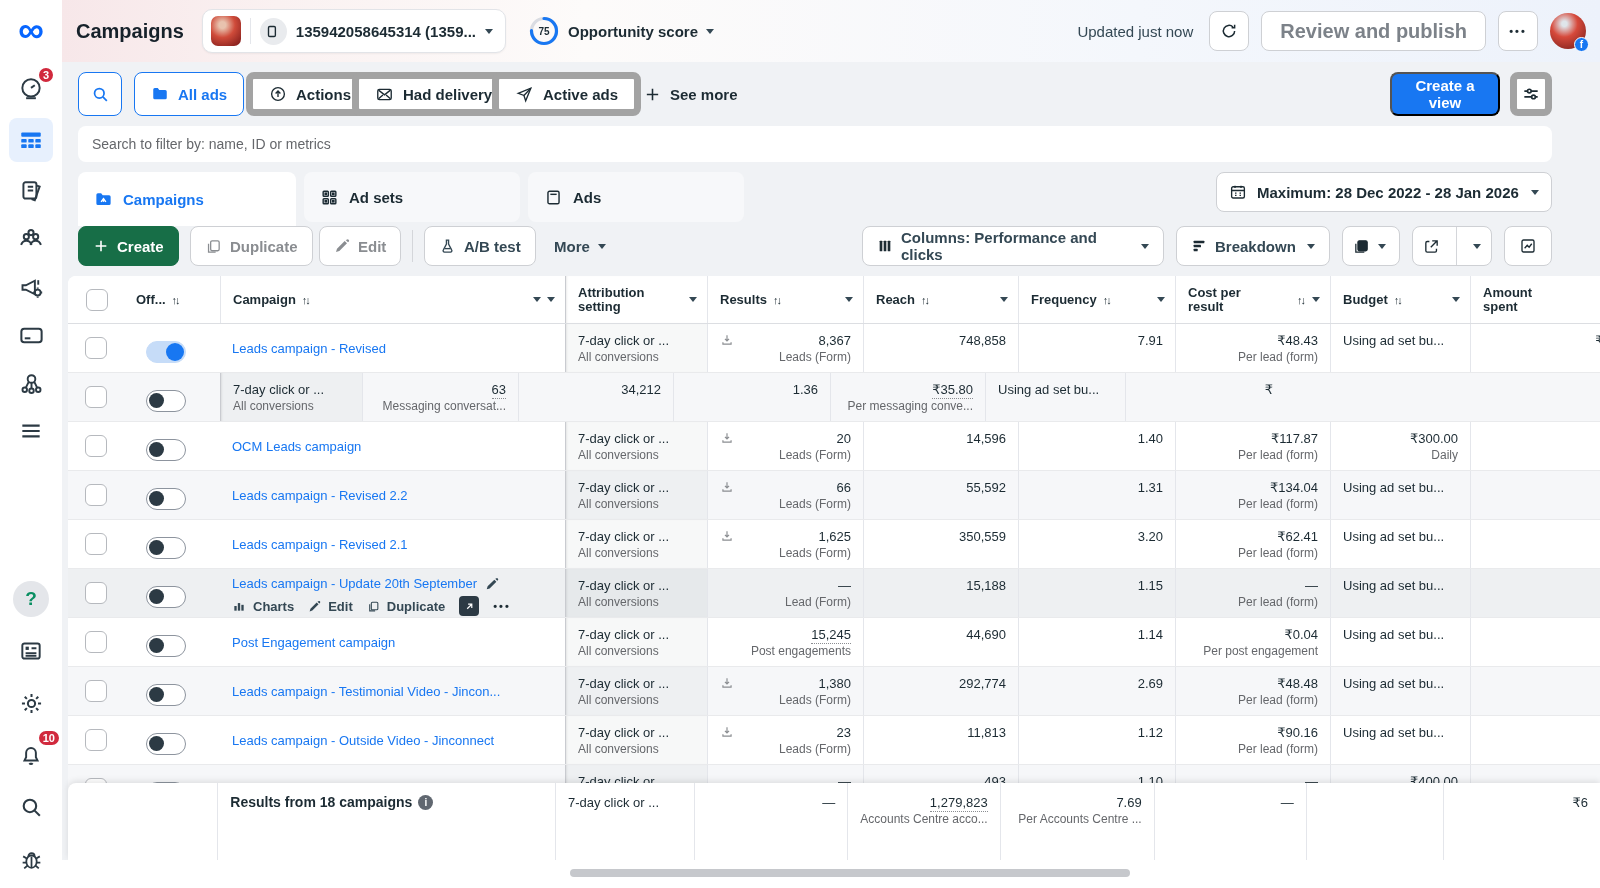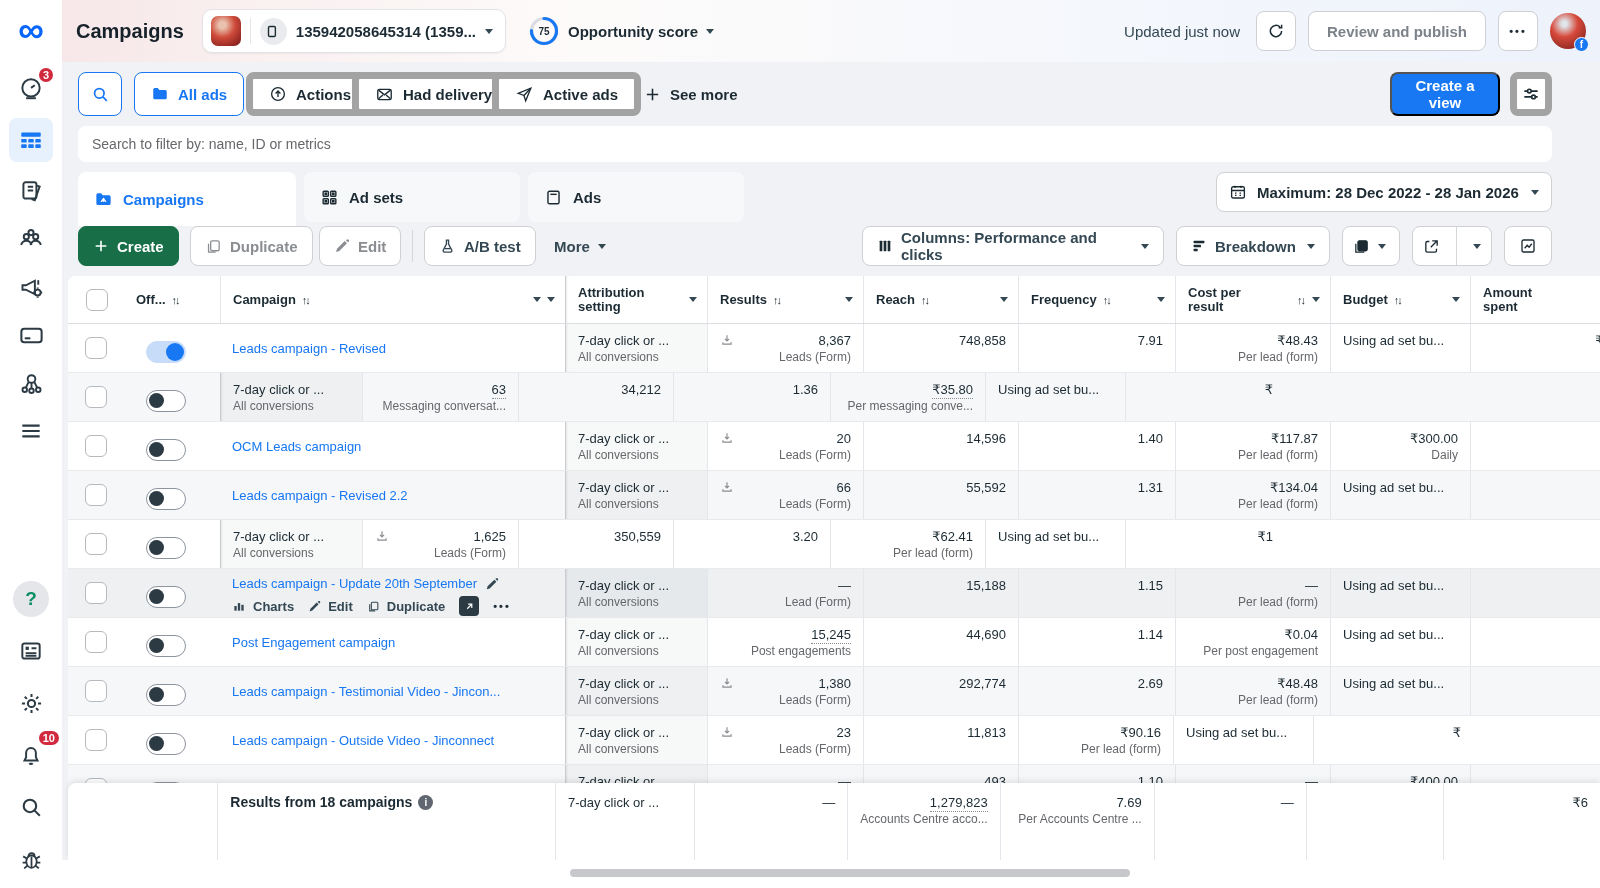--- a/index.html
+++ b/index.html
@@ -23,21 +23,21 @@
   .acct-avatar { width:30px; height:30px; border-radius:7px; background:radial-gradient(circle at 38% 30%,#e8c2ae 12%,#cf4b3a 45%,#8e2420 85%); }
   .acct-sep { width:1px; height:26px; background:#e4e6eb; }
   .acct-chip { width:27px; height:27px; border-radius:50%; background:#e9ebee; display:flex; align-items:center; justify-content:center; color:#1c2b33; }
   .acct-id { font-size:15px; font-weight:600; color:#1c2b33; }
   .opp { margin-left:22px; display:flex; align-items:center; gap:8px; cursor:pointer; }
   .opp-label { font-size:15px; font-weight:600; color:#1c2b33; }
   .ring-num { font-size:10px; font-weight:700; fill:#1c2b33; }
   .tb-right { margin-left:auto; display:flex; align-items:center; gap:12px; padding-right:14px; }
   .updated { font-size:15px; color:#344854; margin-right:4px; }
   .sq-btn { height:40px; min-width:40px; background:#fff; border:1px solid #ced0d4; border-radius:8px; display:flex; align-items:center; justify-content:center; padding:0 10px; cursor:pointer; color:#1c2b33; }
-  .rp-btn { height:40px; background:#fff; border:1px solid #ced0d4; border-radius:8px; font-size:15px; font-weight:600; color:#7c8289; padding:0 18px; display:flex; align-items:center; cursor:pointer; }
+  .rp-btn { height:40px; background:#fff; border:1px solid #ced0d4; border-radius:8px; font-size:20px; font-weight:600; color:#7c8289; padding:0 18px; display:flex; align-items:center; cursor:pointer; }
   .dots { font-size:11px; letter-spacing:2px; font-weight:700; color:#1c2b33; }
   .user-avatar { position:relative; width:36px; height:36px; border-radius:50%; background:radial-gradient(circle at 40% 30%,#dfe5ea 8%,#d6493b 40%,#7e211d 90%); cursor:pointer; }
   .fb-badge { position:absolute; right:-3px; bottom:-3px; width:15px; height:15px; border-radius:50%; background:#1877f2; color:#fff; font-size:10px; font-weight:700; display:flex; align-items:center; justify-content:center; border:1.5px solid #fff; }
 
   
   .chip { position:absolute; top:72px; height:44px; background:#fff; border:7px solid #a3a3a3; border-radius:8px; display:flex; align-items:center; gap:9px; padding:0 16px; font-size:15px; font-weight:600; color:#1c2b33; cursor:pointer; }
   .chip.sel { border:1.5px solid #1877f2; color:#1877f2; }
   .seemore { position:absolute; top:72px; height:44px; display:flex; align-items:center; gap:9px; font-size:15px; font-weight:600; color:#1c2b33; cursor:pointer; }
   .cav-btn { position:absolute; top:72px; height:44px; background:#1877f2; color:#fff; border-radius:8px; font-size:15px; font-weight:600; display:flex; align-items:center; justify-content:center; padding:0 18px; cursor:pointer; }
   #search-input { position:absolute; left:78px; top:126px; width:1474px; height:36px; background:#fff; border:none; border-radius:8px; padding:0 14px; font-size:14px; color:#1c2b33; font-family:inherit; }
@@ -688,20 +688,27 @@
   </div>
         <div class="tr">
     <div class="td c-check">
             <span class="cb"></span>
           </div>
     <div class="td c-off">
             <span class="toggle">
               <span class="knob"></span>
             </span>
           </div>
+    <div class="td c-name">
+      <div class="nwrap">
+        <span class="clink">Leads campaign - Revised 2.1</span>
+
+      </div>
+
+    </div>
     <div class="td c-attr bl-strong">
             <div class="l1">7-day click or ...</div>
             <div class="l2">All conversions</div>
           </div>
     <div class="td c-res num bl">
       <span class="dl">
               <svg width="14" height="14" viewBox="0 0 24 24" fill="none" stroke="currentColor" stroke-width="2">
                 <path d="M12 4v9M8.5 10L12 13.5 15.5 10"></path>
                 <path d="M5 16v3h14v-3"></path>
               </svg>
@@ -917,20 +924,23 @@
                 <path d="M12 4v9M8.5 10L12 13.5 15.5 10"></path>
                 <path d="M5 16v3h14v-3"></path>
               </svg>
             </span>
       <div class="l1"><span class="val">23</span></div>
             <div class="l2">Leads (Form)</div>
     </div>
     <div class="td c-reach num bl">
             <div class="l1">11,813</div>
           </div>
+    <div class="td c-freq num bl">
+            <div class="l1">1.12</div>
+          </div>
     <div class="td c-cost num bl">
             <div class="l1"><span class="val">₹90.16</span></div>
             <div class="l2">Per lead (form)</div>
           </div>
     <div class="td c-budget bl">
             <div class="l1">Using ad set bu...</div>
             <div class="l2"></div>
           </div>
     <div class="td c-amount num bl">
             <div class="l1">₹</div>

